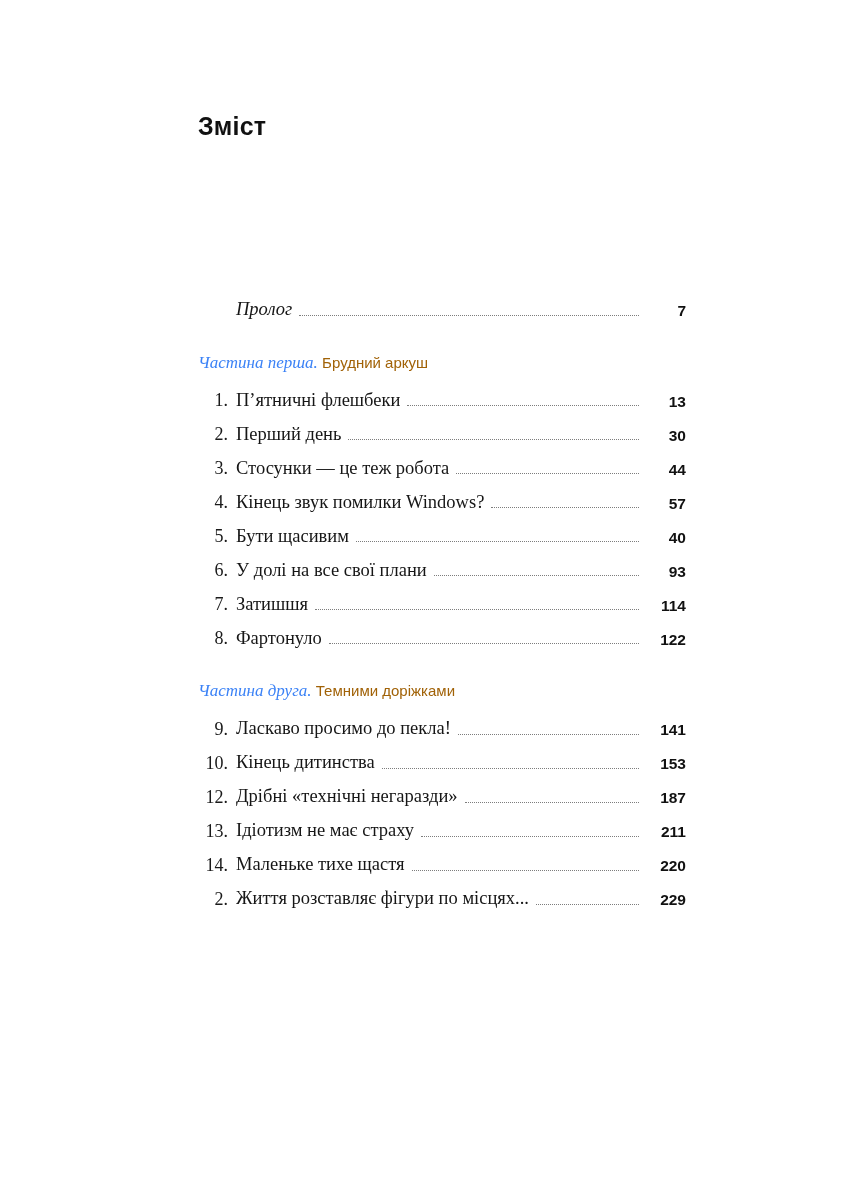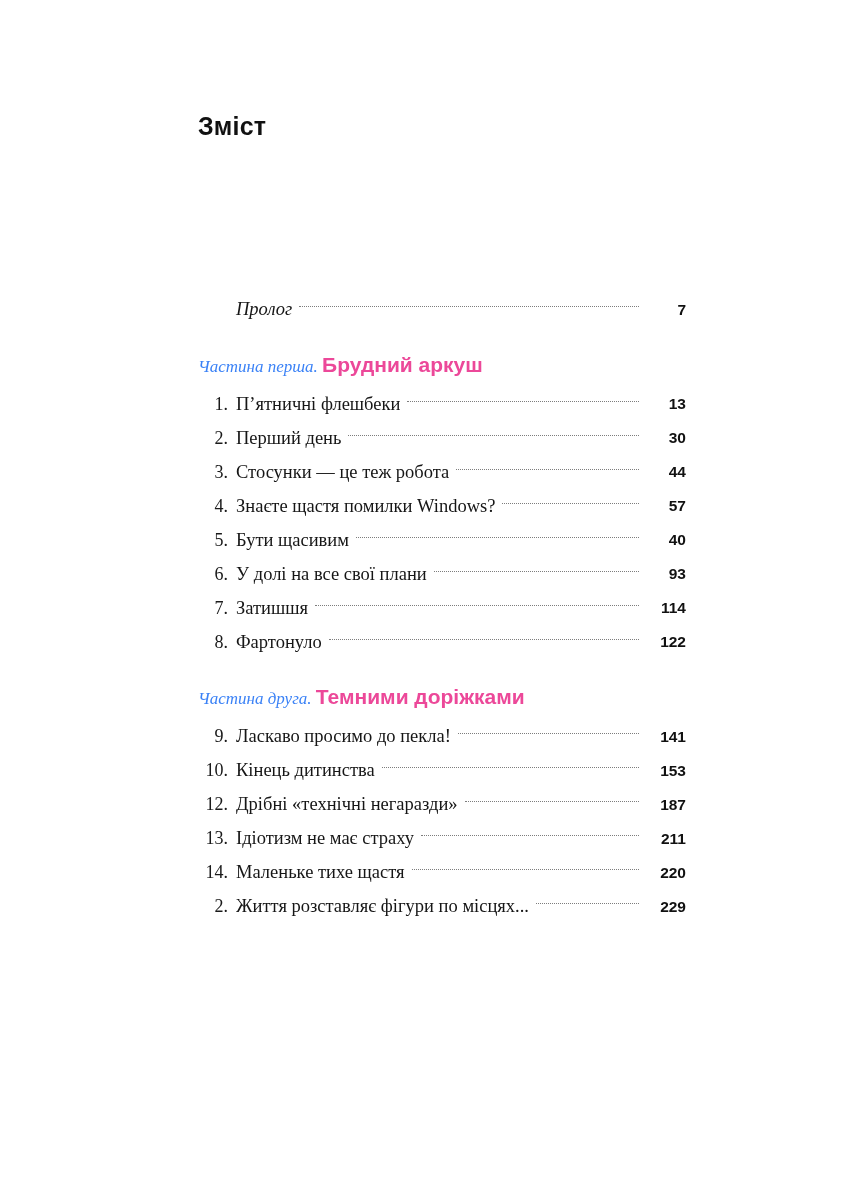--- a/index.html
+++ b/index.html
@@ -31,21 +31,21 @@
     color: #111111;
   }
   .toc {
     position: absolute;
     left: 198px;
     top: 300px;
     width: 488px;
   }
   .toc-row {
     display: flex;
-    align-items: center;
+    align-items: flex-end;
     width: 100%;
     font-size: 18.5px;
     line-height: 1.0;
   }
   .prolog-row {
     margin-bottom: 0px;
   }
   .row-num {
     flex: 0 0 auto;
     width: 38px;
@@ -89,23 +89,23 @@
     white-space: nowrap;
   }
   .part-head .part-label {
     font-family: "Liberation Serif", serif;
     font-style: italic;
     font-size: 17px;
     color: #3b82f6;
   }
   .part-head .part-name {
     font-family: "Liberation Sans", sans-serif;
-    font-weight: bold;
-    font-size: 21px;
-    color: #ec4899;
+    font-weight: normal;
+    font-size: 15px;
+    color: #a16207;
   }
   .chapter-list {
     margin: 0;
     padding: 0;
   }
   .chapter-row {
     margin-bottom: 15.5px;
   }
 </style>
 </head>
@@ -147,21 +147,21 @@
 
       <div class="toc-row chapter-row">
         <span class="row-num">3.</span>
         <span class="row-label">Стосунки — це теж робота</span>
         <span class="dots"></span>
         <span class="row-page">44</span>
       </div>
 
       <div class="toc-row chapter-row">
         <span class="row-num">4.</span>
-        <span class="row-label">Знаєте щастя помилки Windows?</span>
+        <span class="row-label">Кінець звук помилки Windows?</span>
         <span class="dots"></span>
         <span class="row-page">57</span>
       </div>
 
       <div class="toc-row chapter-row">
         <span class="row-num">5.</span>
         <span class="row-label">Бути щасивим</span>
         <span class="dots"></span>
         <span class="row-page">40</span>
       </div>

